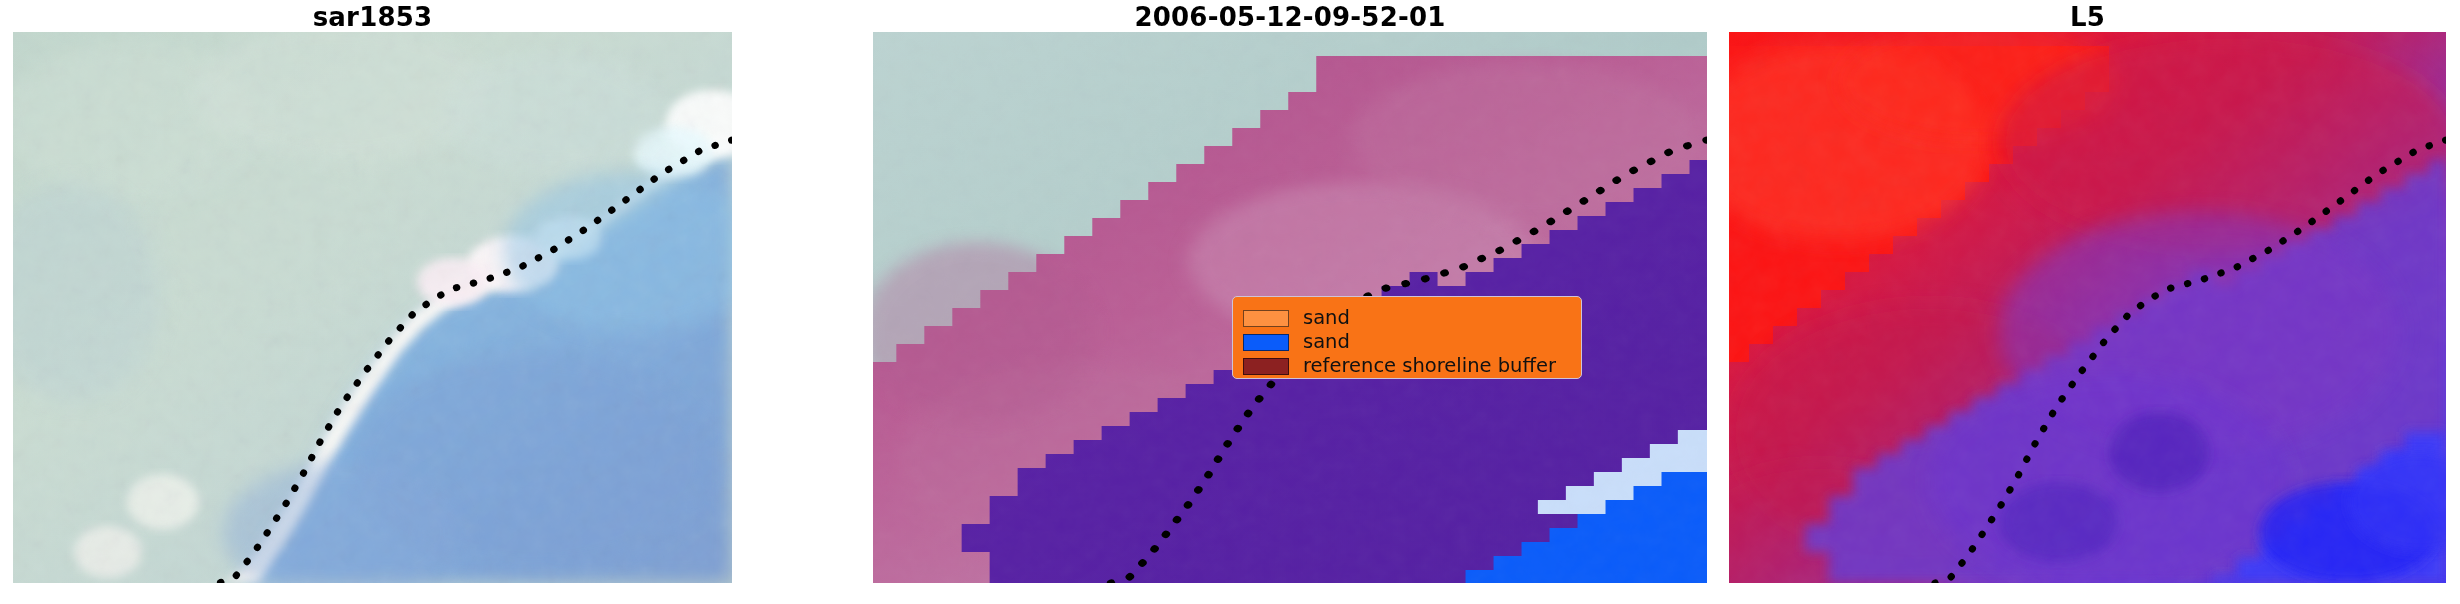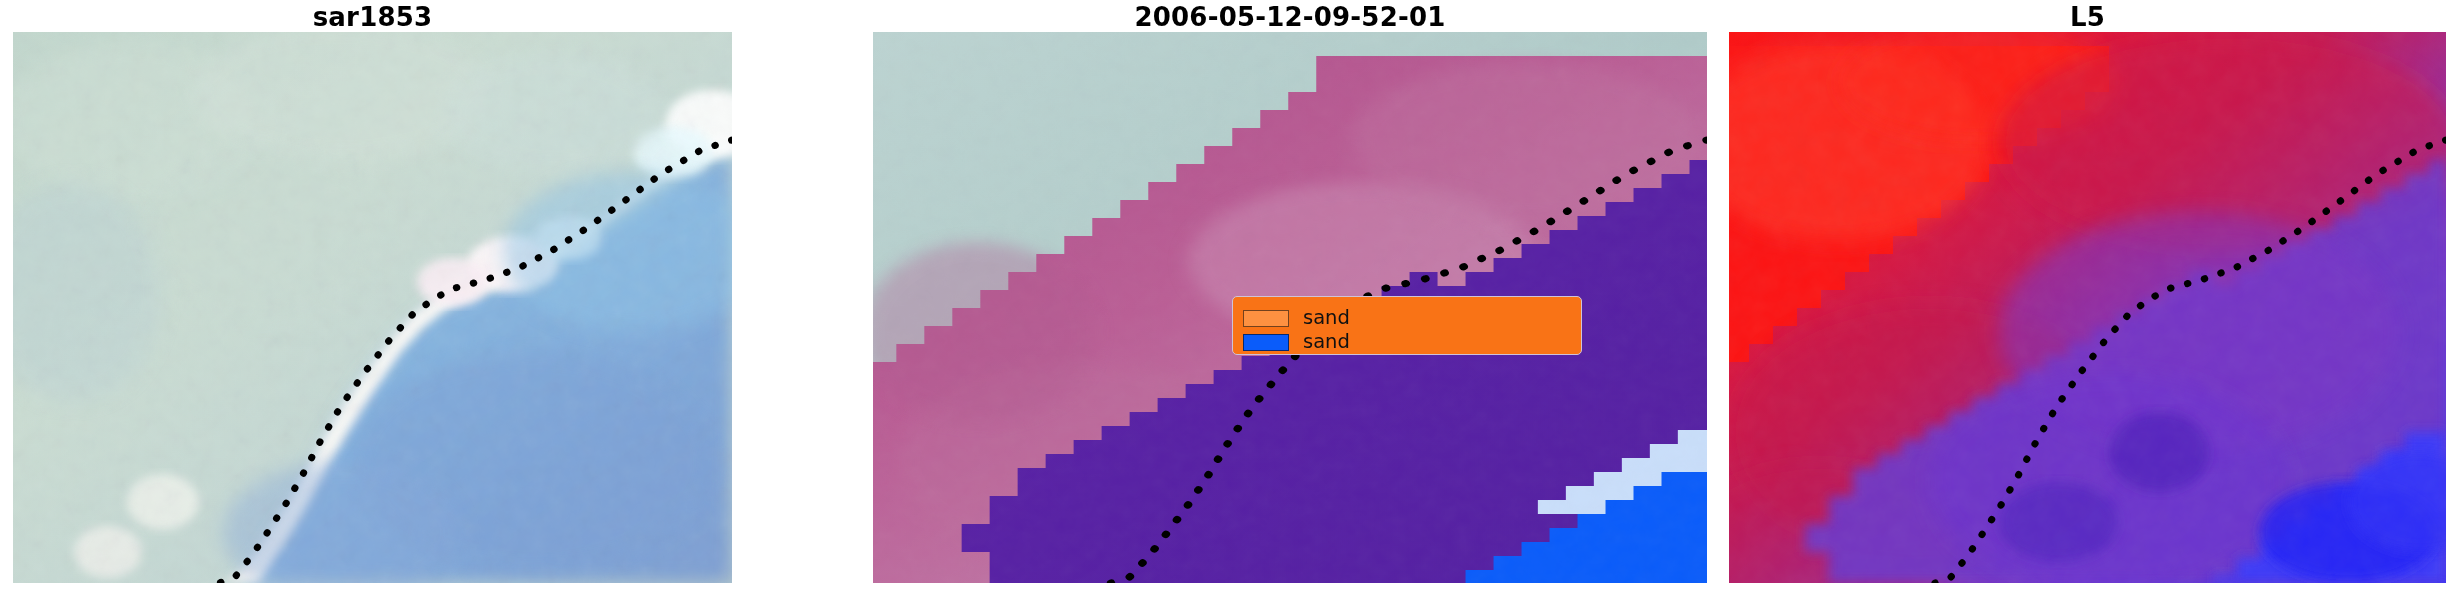--- a/index.html
+++ b/index.html
@@ -265,20 +265,24 @@
     </div>
 
     <div class="legend">
       <div class="legend-row">
         <span class="legend-swatch" style="background:#fd9141"></span>
         <span class="legend-label">sand</span>
       </div>
       <div class="legend-row">
         <span class="legend-swatch" style="background:#0a5cfa"></span>
         <span class="legend-label">sand</span>
+      </div>
+      <div class="legend-row">
+        <span class="legend-swatch" style="background:#8c2121"></span>
+        <span class="legend-label">reference shoreline buffer</span>
       </div>
     </div>
   </div>
 
   <div class="panel" id="panel-3">
     <div class="panel-title">L5</div>
     <div class="axes">
       <svg viewBox="0 0 717 551" preserveAspectRatio="none">
         <defs>
           <linearGradient id="p3base" x1="0" y1="0" x2="1" y2="1">

